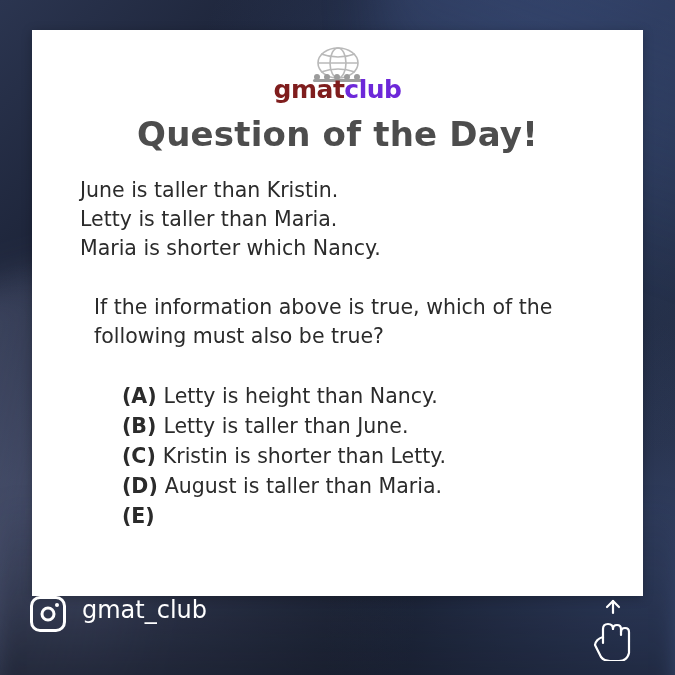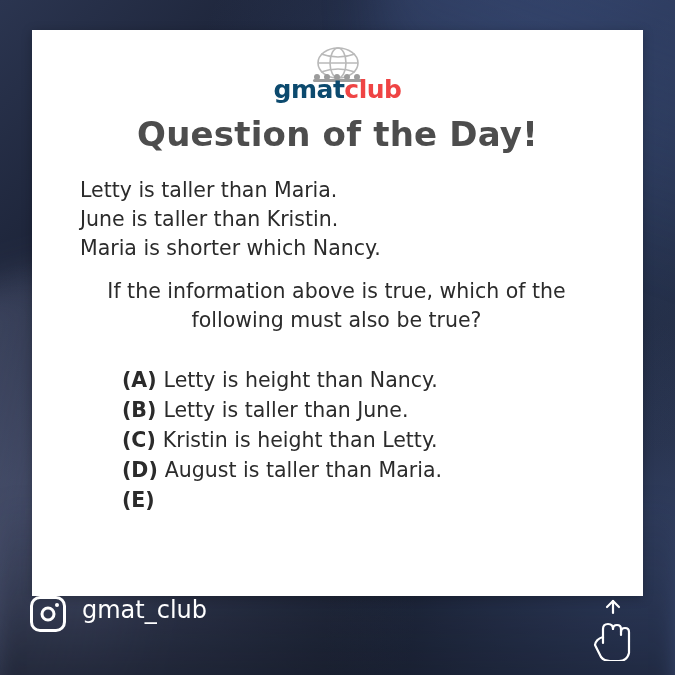--- a/index.html
+++ b/index.html
@@ -79,46 +79,45 @@
     left: 0;
     right: 0;
     bottom: 0;
     text-align: center;
     font-family: "DejaVu Sans", sans-serif;
     font-weight: bold;
     font-size: 25px;
     letter-spacing: -0.5px;
     line-height: 1;
   }
-  .logo-text .gmat { color: #0c4a6e; }
-  .logo-text .club { color: #ef4444; }
+  .logo-text .gmat { color: #7f1d1d; }
+  .logo-text .club { color: #6d28d9; }
 
   .title {
     margin: 8px 0 0 0;
     text-align: center;
     font-family: "DejaVu Sans", sans-serif;
     font-weight: bold;
     font-size: 34px;
     color: #4d4d4d;
     letter-spacing: 0.2px;
   }
 
   .body {
     padding: 22px 34px 0 48px;
     color: #2b2b2b;
     font-size: 20.5px;
     line-height: 1.42;
   }
   .stmt-line { white-space: nowrap; }
 
   .stem {
-    margin-top: 14px;
+    margin-top: 30px;
     padding-left: 14px;
     padding-right: 30px;
-    text-align: center;
   }
 
   .choices {
     margin-top: 30px;
     padding-left: 42px;
   }
   .choice {
     display: flex;
     align-items: baseline;
     margin-bottom: 1px;
@@ -215,39 +214,39 @@
         <div class="logo-text">
           <span class="gmat">gmat</span><span class="club">club</span>
         </div>
       </div>
     </div>
 
     <h1 class="title">Question of the Day!</h1>
 
     <div class="body">
       <div class="statements">
+        <div class="stmt-line">June is taller than Kristin.</div>
         <div class="stmt-line">Letty is taller than Maria.</div>
-        <div class="stmt-line">June is taller than Kristin.</div>
         <div class="stmt-line">Maria is shorter which Nancy.</div>
       </div>
 
       <div class="stem">If the information above is true, which of the following must also be true?</div>
 
       <div class="choices">
         <div class="choice">
           <span class="choice-letter">(A)</span>
           <span class="choice-text">Letty is height than Nancy.</span>
         </div>
         <div class="choice">
           <span class="choice-letter">(B)</span>
           <span class="choice-text">Letty is taller than June.</span>
         </div>
         <div class="choice">
           <span class="choice-letter">(C)</span>
-          <span class="choice-text">Kristin is height than Letty.</span>
+          <span class="choice-text">Kristin is shorter than Letty.</span>
         </div>
         <div class="choice">
           <span class="choice-letter">(D)</span>
           <span class="choice-text">August is taller than Maria.</span>
         </div>
         <div class="choice">
           <span class="choice-letter">(E)</span>
         </div>
       </div>
     </div>

